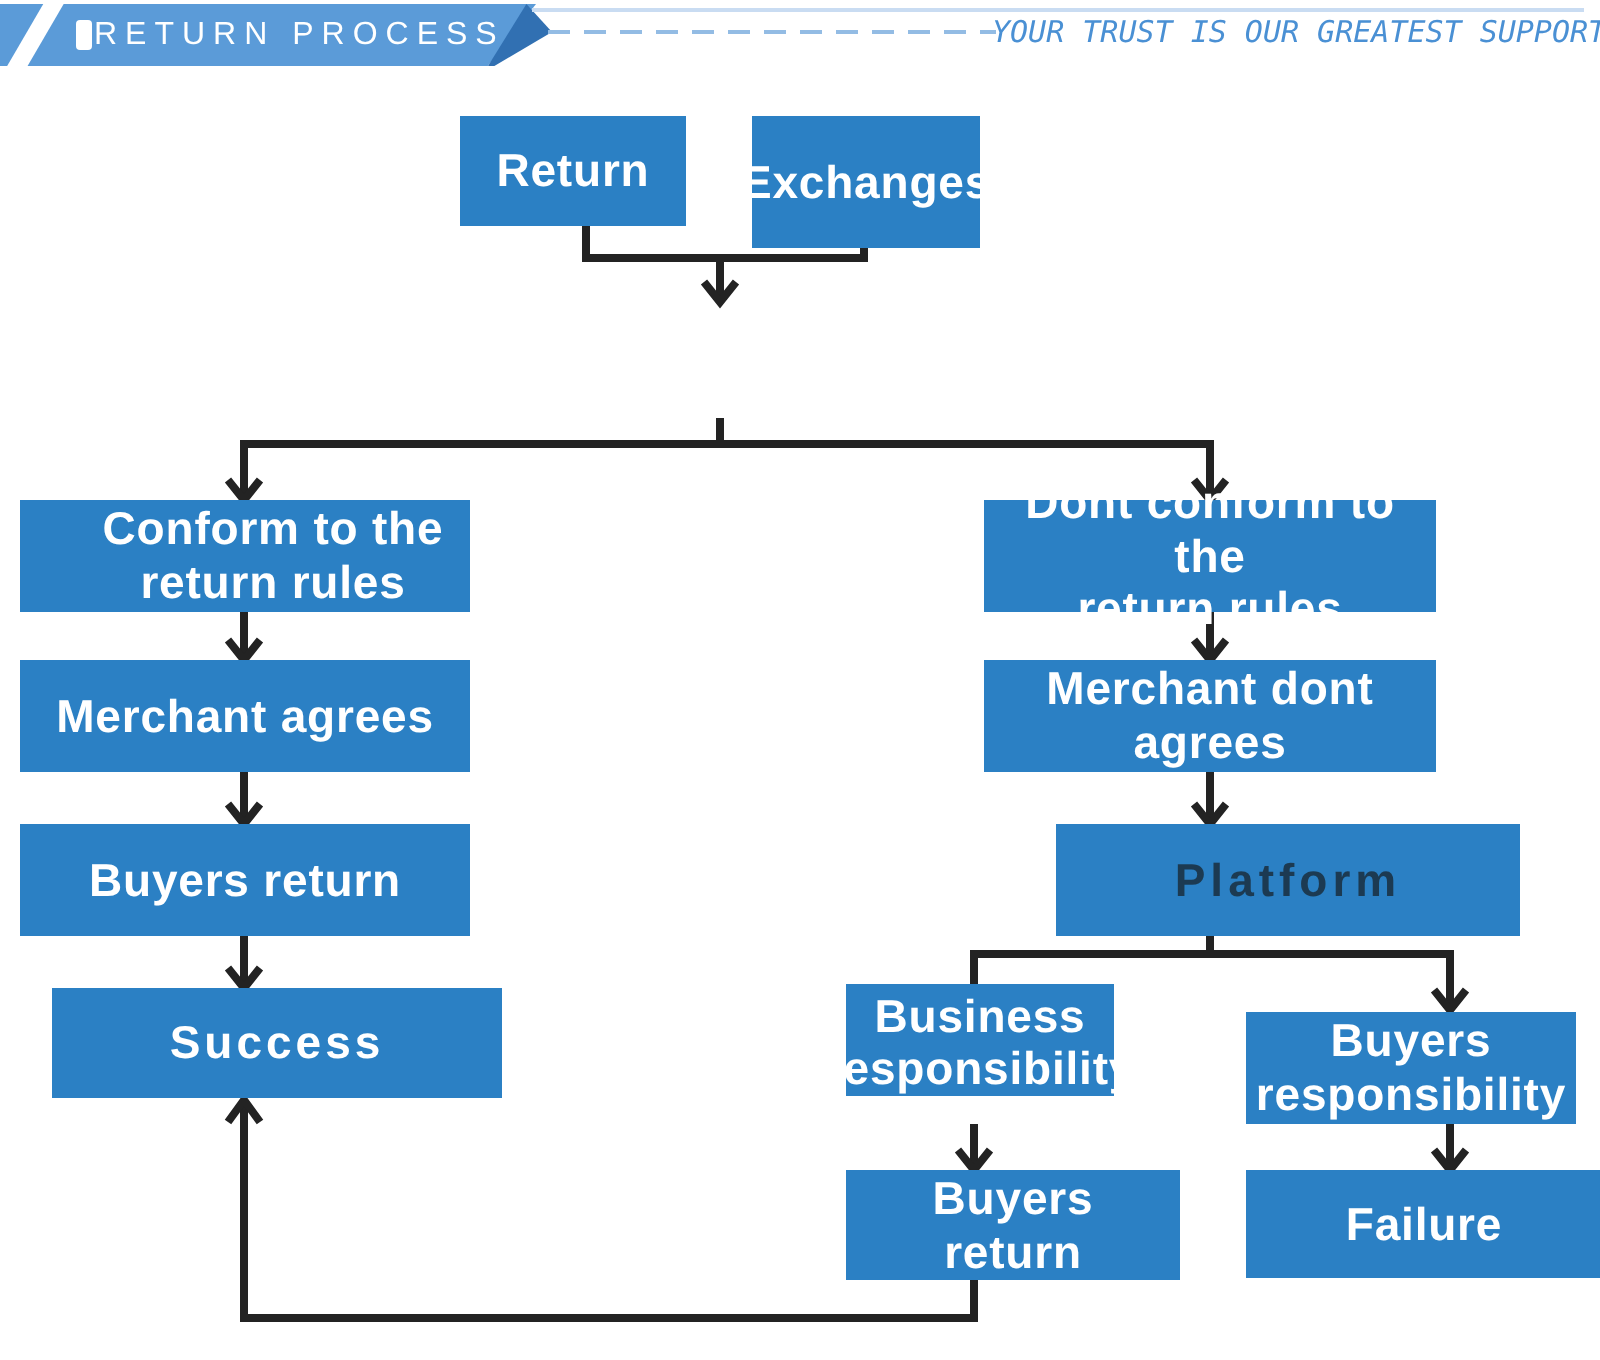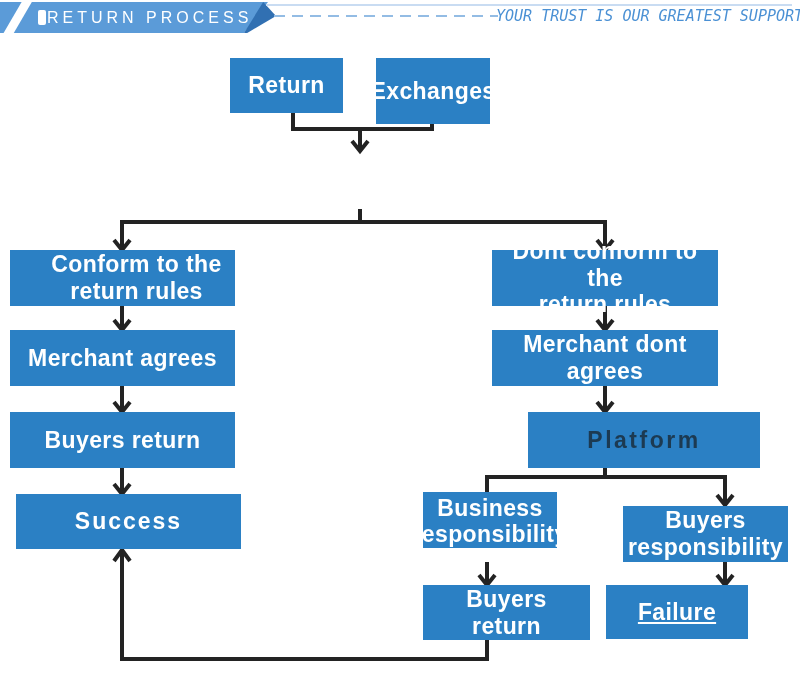--- a/index.html
+++ b/index.html
@@ -56,25 +56,25 @@
   
   #n-return            {left:230px;top:58px; width:113px;height:55px;}
   #n-exchanges         {left:376px;top:58px; width:114px;height:66px;}
   #n-submit            {left:247px;top:152px;width:225px;height:57px;}
   #n-conform           {left:10px; top:250px;width:225px;height:56px;padding-left:28px;}
   #n-dont-conform      {left:492px;top:250px;width:226px;height:56px;}
   #n-merchant-agrees   {left:10px; top:330px;width:225px;height:56px;text-align:center;}
   #n-merchant-dont     {left:492px;top:330px;width:226px;height:56px;}
   #n-buyers-return-l   {left:10px; top:412px;width:225px;height:56px;}
   #n-platform          {left:492px;top:412px;width:232px;height:56px;margin-left:36px;}
-  #n-success           {left:16px; top:494px;width:225px;height:55px;letter-spacing:2px;}
+  #n-success           {left:26px; top:494px;width:225px;height:55px;letter-spacing:2px;}
   #n-business-resp     {left:423px;top:492px;width:134px;height:56px;justify-content:flex-end;}
   #n-buyers-resp       {left:623px;top:506px;width:165px;height:56px;}
   #n-buyers-return-r   {left:423px;top:585px;width:167px;height:55px;}
-  #n-failure           {left:606px;top:585px;width:142px;height:54px;text-decoration:underline;}
+  #n-failure           {left:623px;top:585px;width:178px;height:54px;}
 </style>
 </head>
 <body>
 
 <div class="stage">
 
   <div class="header">
     <div class="banner"></div>
     <div class="banner-fold"></div>
     <div class="banner-slash"></div>

